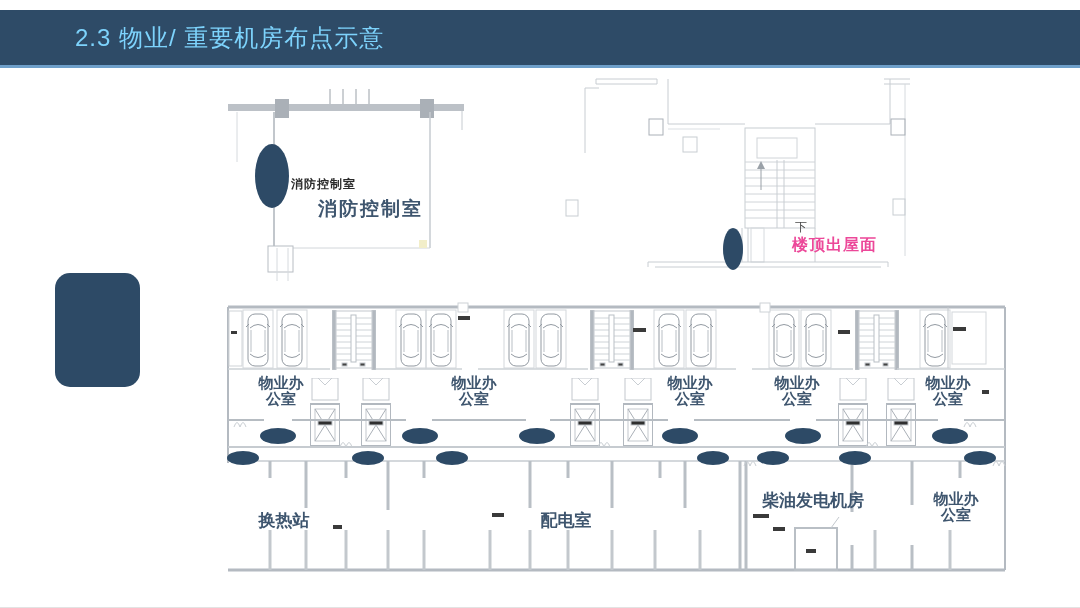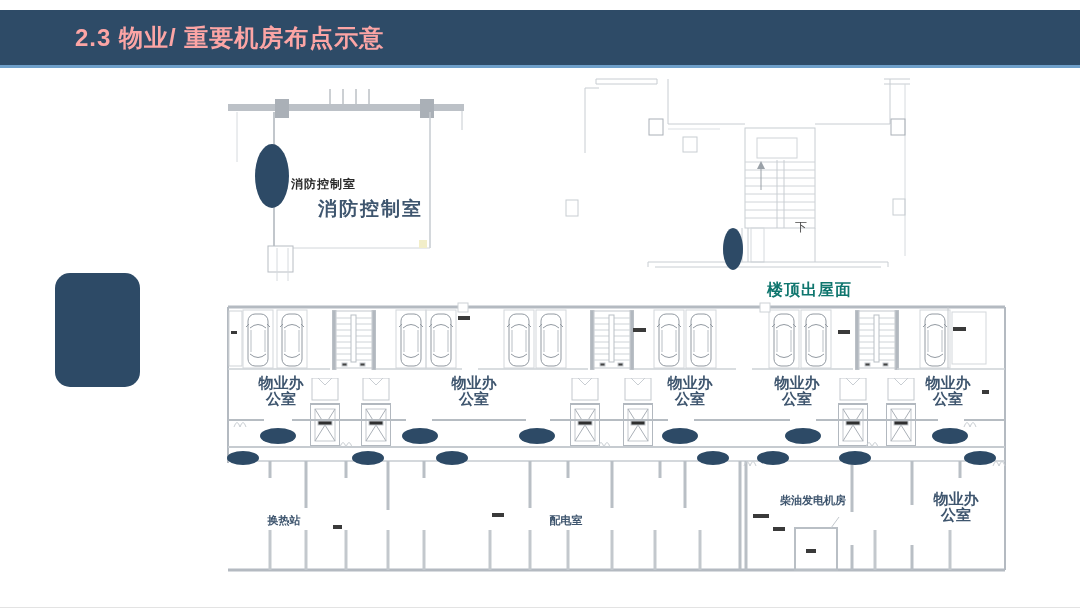--- a/index.html
+++ b/index.html
@@ -1,32 +1,32 @@
 <!DOCTYPE html>
 <html><head>
 <meta charset="utf-8">
 <style>
   html,body{margin:0;padding:0;background:#fff;}
   .canvas{position:relative;width:1080px;height:608px;background:#ffffff;overflow:hidden;
           font-family:"Liberation Sans","DejaVu Sans",sans-serif;
           box-shadow:inset 0 -1px 0 #e3e3e3;}
   .title-bar{position:absolute;left:0;top:10px;width:1080px;height:55px;background:#2e4b67;
              border-bottom:3px solid #6e9fc9;display:flex;align-items:center;}
-  .title-text{color:#fca5a5;font-size:24px;font-weight:bold;padding-left:75px;letter-spacing:1px;}
+  .title-text{color:#7dd3fc;font-size:24px;font-weight:normal;padding-left:75px;letter-spacing:1px;}
   .accent-shape{position:absolute;left:55px;top:273px;width:85px;height:114px;background:#2d4a66;border-radius:15px;}
   svg.plan{position:absolute;left:0;top:0;}
   .lbl{position:absolute;color:#3e556e;font-weight:bold;text-align:center;line-height:16px;}
   .lbl span{display:block;}
   .fire-small{left:291px;top:176px;width:90px;font-size:12px;color:#2a2a2a;font-weight:bold;text-align:left;letter-spacing:1px;}
   .fire-big{left:318px;top:201px;width:130px;font-size:19px;text-align:left;letter-spacing:2px;}
   .roof-down{left:791px;top:219px;width:20px;font-size:12px;color:#4a4a4a;font-weight:normal;}
-  .roof-lbl{left:767px;top:237px;width:110px;font-size:16px;color:#0f766e;text-align:left;letter-spacing:1px;margin-top:45px;}
+  .roof-lbl{left:767px;top:237px;width:110px;font-size:16px;color:#ec4899;text-align:right;letter-spacing:1px;}
   .office{top:375px;width:70px;font-size:15px;}
   .o1{left:246px;} .o2{left:439px;} .o3{left:655px;} .o4{left:762px;} .o5{left:913px;}
-  .room-lbl{font-size:11px;font-family:Liberation Mono, monospace;}
+  .room-lbl{font-size:17px;}
   .heat{left:244px;top:513px;width:80px;}
   .power{left:526px;top:513px;width:80px;}
   .gen{left:751px;top:493px;width:124px;}
   .office-br{left:916px;top:491px;width:80px;font-size:15px;}
 </style>
 </head>
 <body>
 
 <div class="canvas">
 

